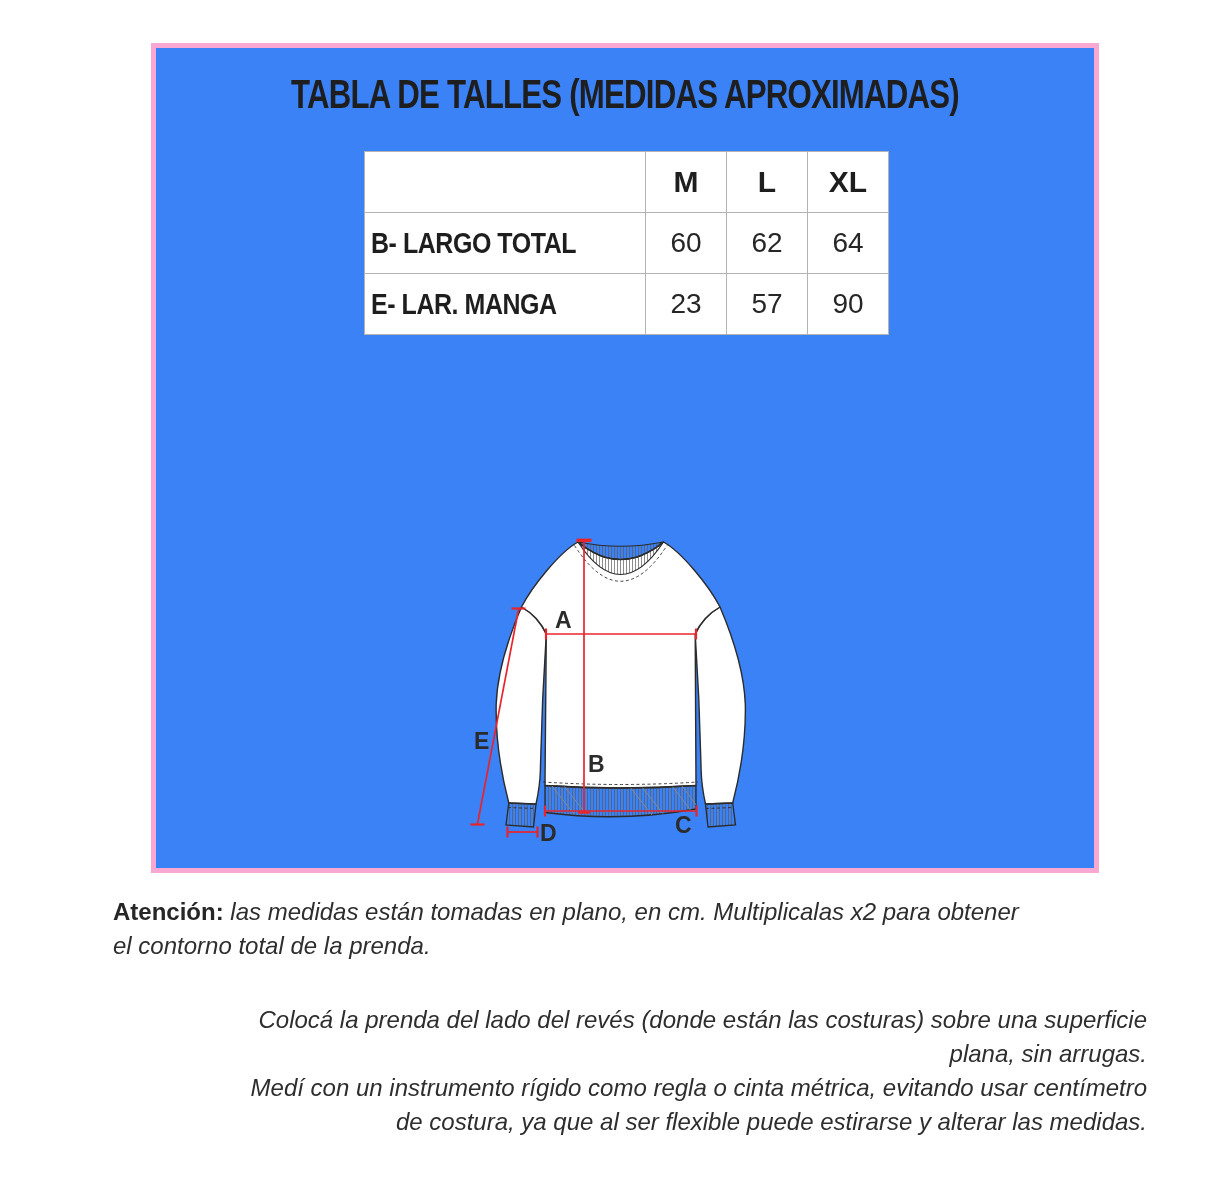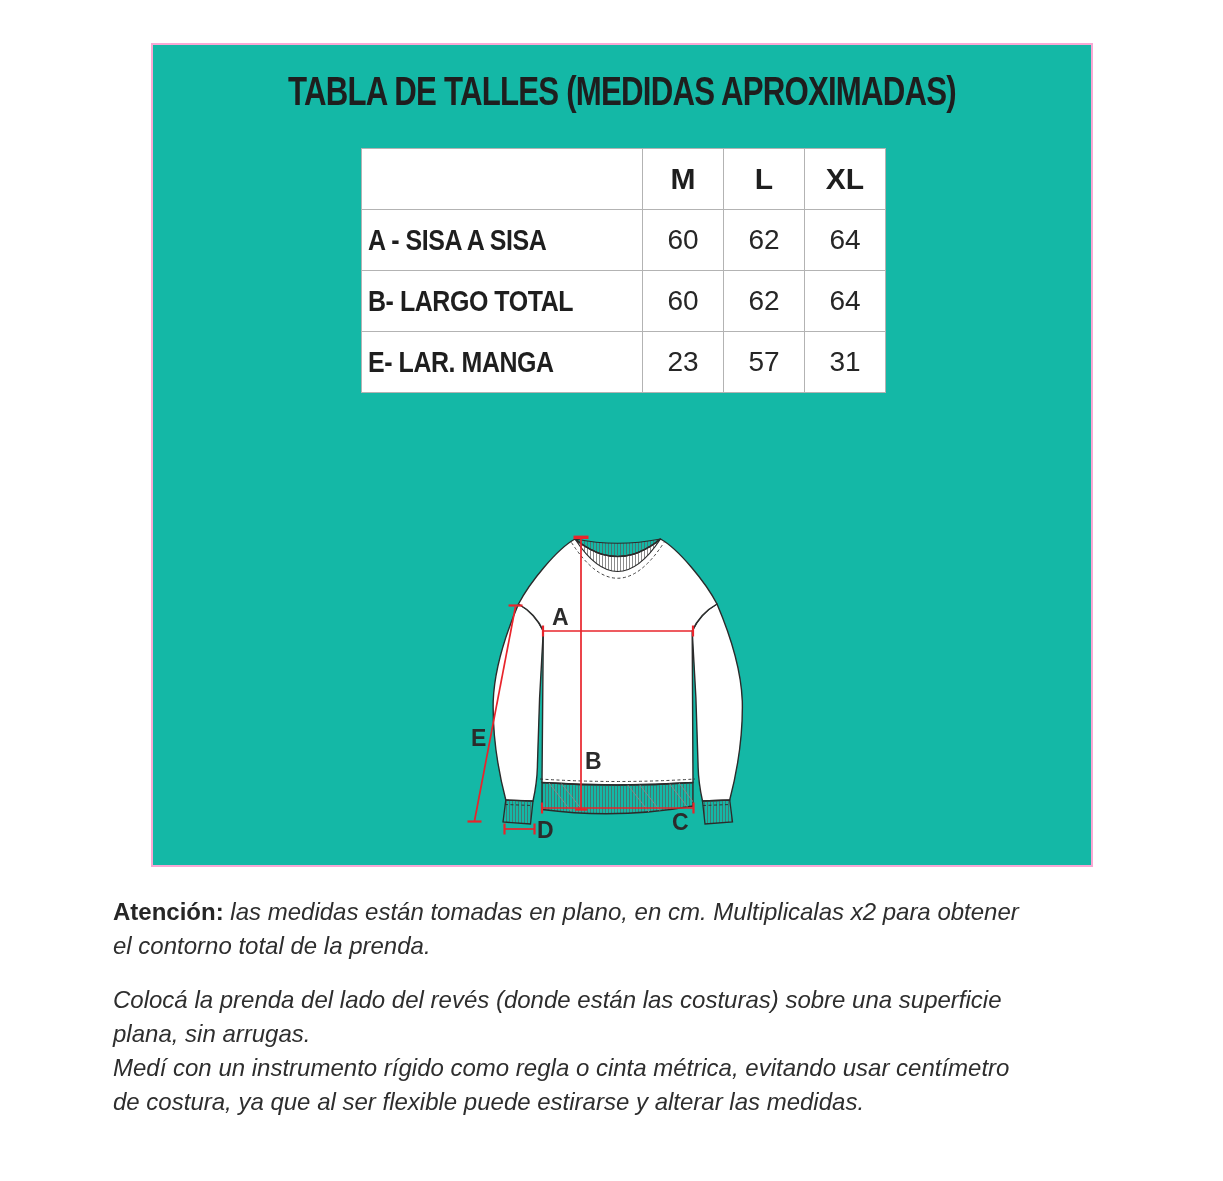--- a/index.html
+++ b/index.html
@@ -2,21 +2,21 @@
 <html><head>
 <meta charset="utf-8">
 <style>
   html,body{margin:0;padding:0;}
   body{
     width:1223px;height:1181px;position:relative;background:#ffffff;
     font-family:"Liberation Sans",sans-serif;color:#2b2b2b;overflow:hidden;
   }
   .frame{
     position:absolute;left:151px;top:43px;width:938px;height:820px;
-    border:2px solid #f9a8d4;background:#14b8a6;
+    border:5px solid #f9a8d4;background:#3b82f6;
   }
   .panel-title{
     position:absolute;left:0;top:24px;width:100%;text-align:center;
     font-weight:bold;font-size:40px;color:#1e1e1e;letter-spacing:-1px;
     transform:scaleX(0.78);transform-origin:50% 50%;white-space:nowrap;
   }
   table.size-table{
     position:absolute;left:208px;top:103px;border-collapse:collapse;
     table-layout:fixed;
   }
@@ -31,58 +31,52 @@
   .cond{
     display:inline-block;transform:scaleX(0.86);transform-origin:0 50%;
     font-weight:bold;font-size:29px;color:#1e1e1e;letter-spacing:-0.5px;white-space:nowrap;
   }
   td.val{font-size:28px;font-weight:normal;color:#262626;}
   svg.garment{position:absolute;left:304px;top:484px;}
   .notes{position:absolute;left:113px;top:895px;width:1045px;font-size:24px;line-height:34px;}
   .notes .bold{font-weight:bold;font-style:normal;color:#262626;}
   .notes .ital{font-style:italic;color:#2e2e2e;}
   .prelines{white-space:pre-line;}
-  p.para{margin:0 0 20px 0;}
+  p.para{margin:0 0 40px 0;}
   p.howtitle{margin:0;}
-  p.howbody{margin:0;}
+  p.howbody{margin:11px;text-align:right;}
 </style>
 </head>
 <body>
 
 <div class="frame">
 
   <div class="panel-title">TABLA DE TALLES (MEDIDAS APROXIMADAS)</div>
 
   <table class="size-table">
     <thead>
       <tr>
         <th class="corner"></th>
         <th class="szcol">M</th>
         <th class="szcol">L</th>
         <th class="szcol">XL</th>
       </tr>
     </thead>
     <tbody>
       <tr>
-        <td class="lbl"><span class="cond">A - SISA A SISA</span></td>
-        <td class="val">60</td>
-        <td class="val">62</td>
-        <td class="val">64</td>
-      </tr>
-      <tr>
         <td class="lbl"><span class="cond">B- LARGO TOTAL</span></td>
         <td class="val">60</td>
         <td class="val">62</td>
         <td class="val">64</td>
       </tr>
       <tr>
         <td class="lbl"><span class="cond">E- LAR. MANGA</span></td>
         <td class="val">23</td>
         <td class="val">57</td>
-        <td class="val">31</td>
+        <td class="val">90</td>
       </tr>
     </tbody>
   </table>
 
   <svg class="garment" width="320" height="336" viewBox="0 0 320 336" xmlns="http://www.w3.org/2000/svg">
     <defs>
       <pattern id="rib" width="3" height="6" patternUnits="userSpaceOnUse">
         <path d="M1.5 0 V6" stroke="#5a5a5a" stroke-width="0.7"></path>
       </pattern>
       <clipPath id="hemclip">

